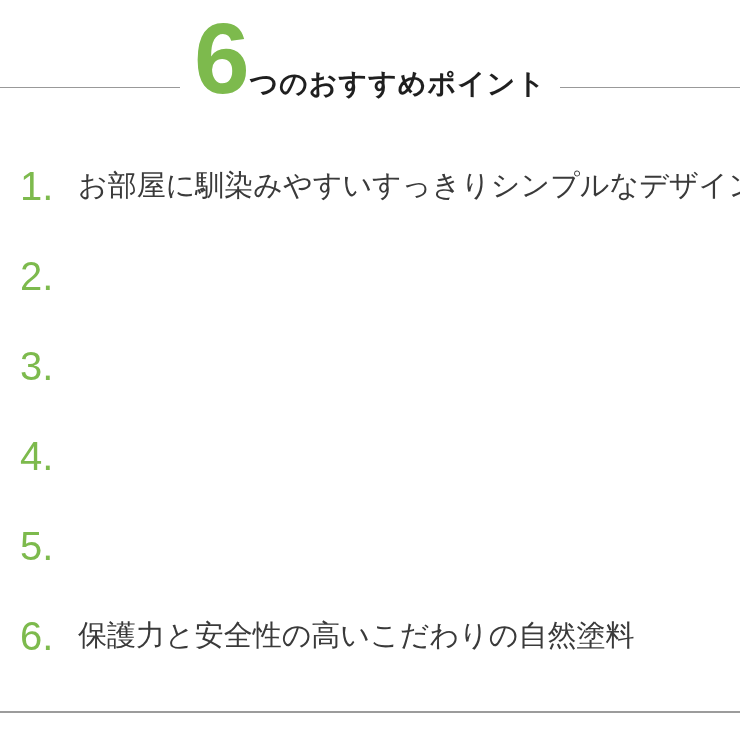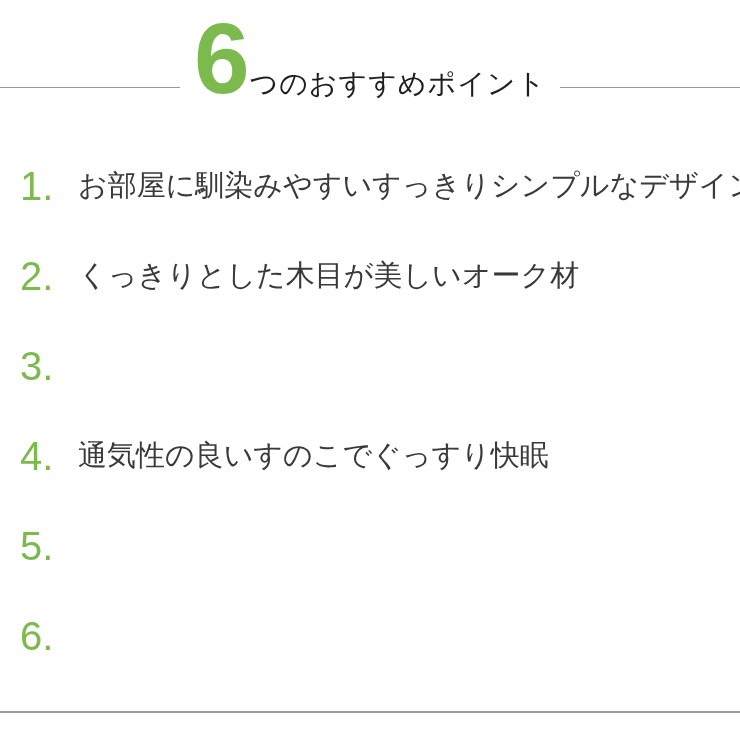--- a/index.html
+++ b/index.html
@@ -39,21 +39,21 @@
   }
   .big-number {
     font-size: 100px;
     line-height: 1.05;
     font-weight: 700;
     color: var(--accent-green, #7dba4d);
     letter-spacing: -2px;
   }
   .header-text {
     font-size: 28px;
-    font-weight: 400;
+    font-weight: 700;
     color: var(--heading-black, #1f1f1f);
     letter-spacing: 1px;
     padding-left: 2px;
   }
   .header-line {
     position: absolute;
     top: 87px;
     height: 1px;
     width: 180px;
     background: var(--divider-gray, #999999);
@@ -109,32 +109,31 @@
     </div>
   </div>
 
   <div class="points">
     <div class="point-row">
       <span class="point-number">1.</span>
       <span class="point-text">お部屋に馴染みやすいすっきりシンプルなデザイン</span>
     </div>
     <div class="point-row">
       <span class="point-number">2.</span>
-      <span class="point-text">くっきりとした木目が美しいオーク材</span>
     </div>
     <div class="point-row">
       <span class="point-number">3.</span>
     </div>
     <div class="point-row">
       <span class="point-number">4.</span>
-      <span class="point-text">通気性の良いすのこでぐっすり快眠</span>
     </div>
     <div class="point-row">
       <span class="point-number">5.</span>
     </div>
     <div class="point-row">
       <span class="point-number">6.</span>
+      <span class="point-text">保護力と安全性の高いこだわりの自然塗料</span>
     </div>
   </div>
 
   <div class="bottom-border"></div>
 
 </div>
 
 </body></html>

